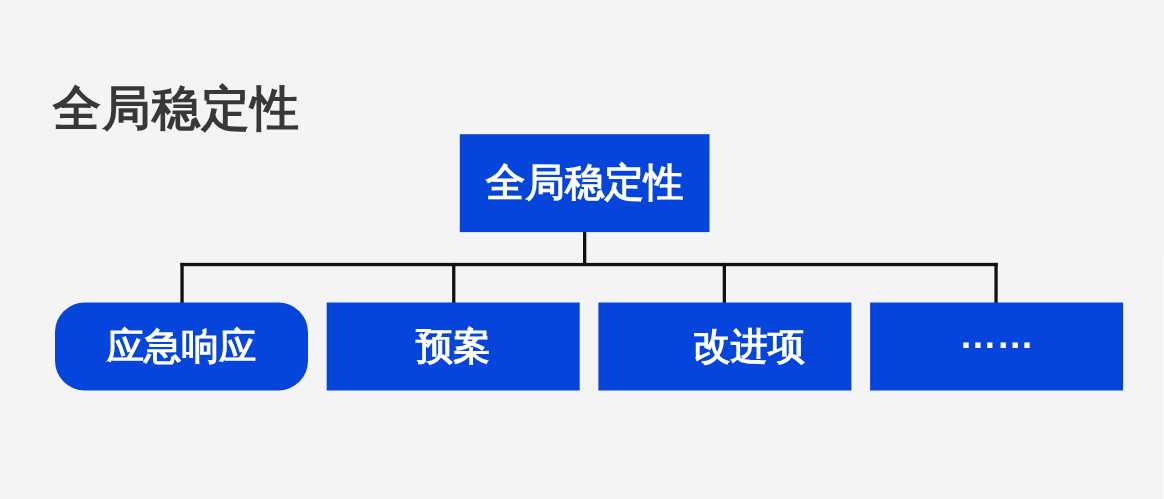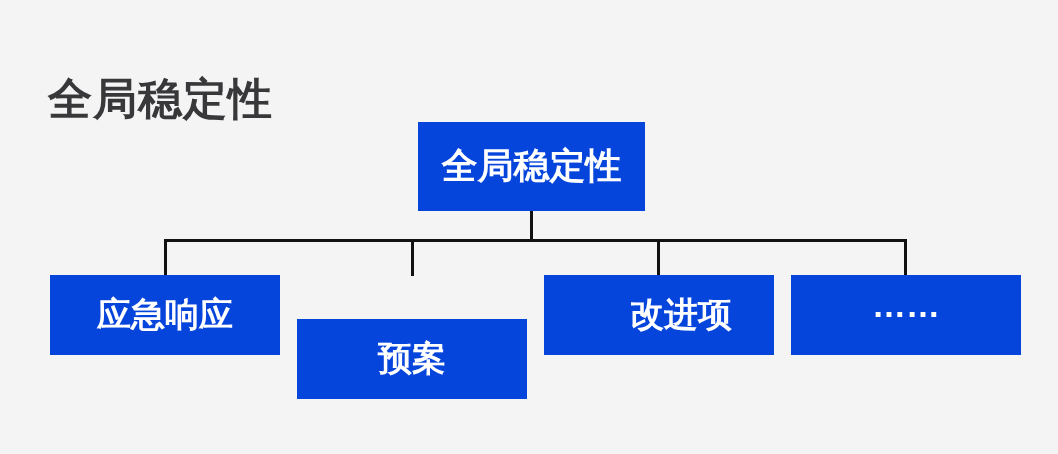--- a/index.html
+++ b/index.html
@@ -47,22 +47,22 @@
     width: 227px;
     height: 89px;
     font-size: 36px;
   }
   .node.child {
     top: 275px;
     width: 230px;
     height: 80px;
     font-size: 34px;
   }
-  .node.child-1 { left: 50px; }
-  .node.child-2 { left: 297px; margin-top: 44px; }
+  .node.child-1 { left: 50px; border-radius: 27px; }
+  .node.child-2 { left: 297px; }
   .node.child-3 { left: 544px; padding-left: 44px; }
   .node.child-4 { left: 791px; }
   
   .node.mid-ellipsis .label { transform: translateY(-0.28em); }
   .line {
     position: absolute;
     background: var(--connector);
   }
   .line.root-stem { left: 530px; top: 202px; width: 3px; height: 39px; }
   .line.rail      { left: 164px; top: 239px; width: 743px; height: 3px; }

